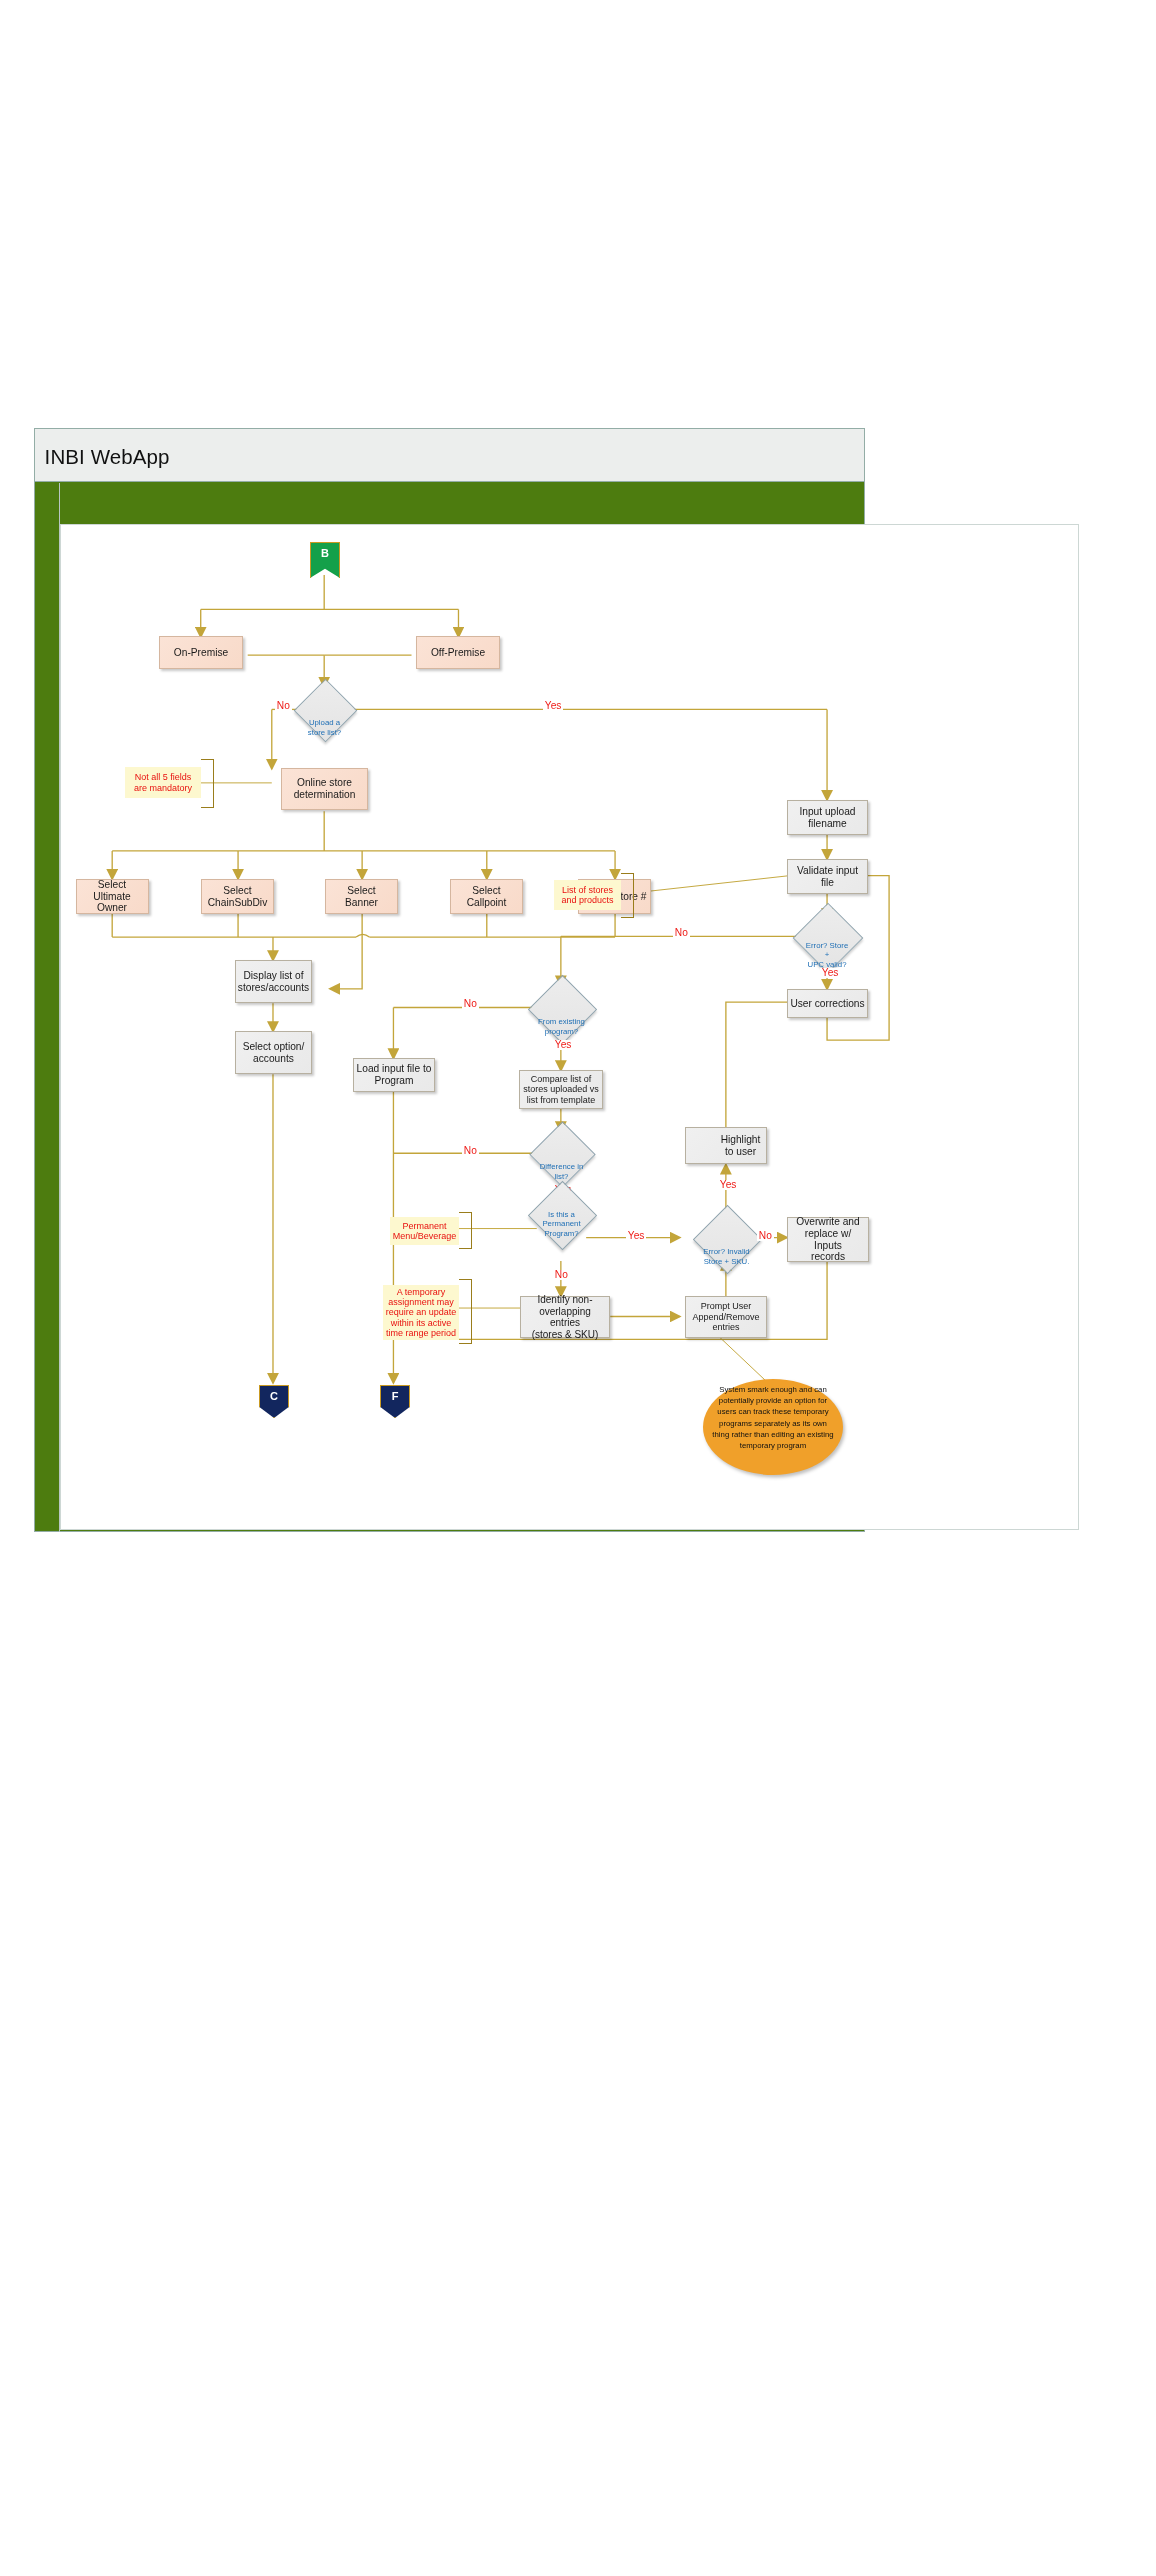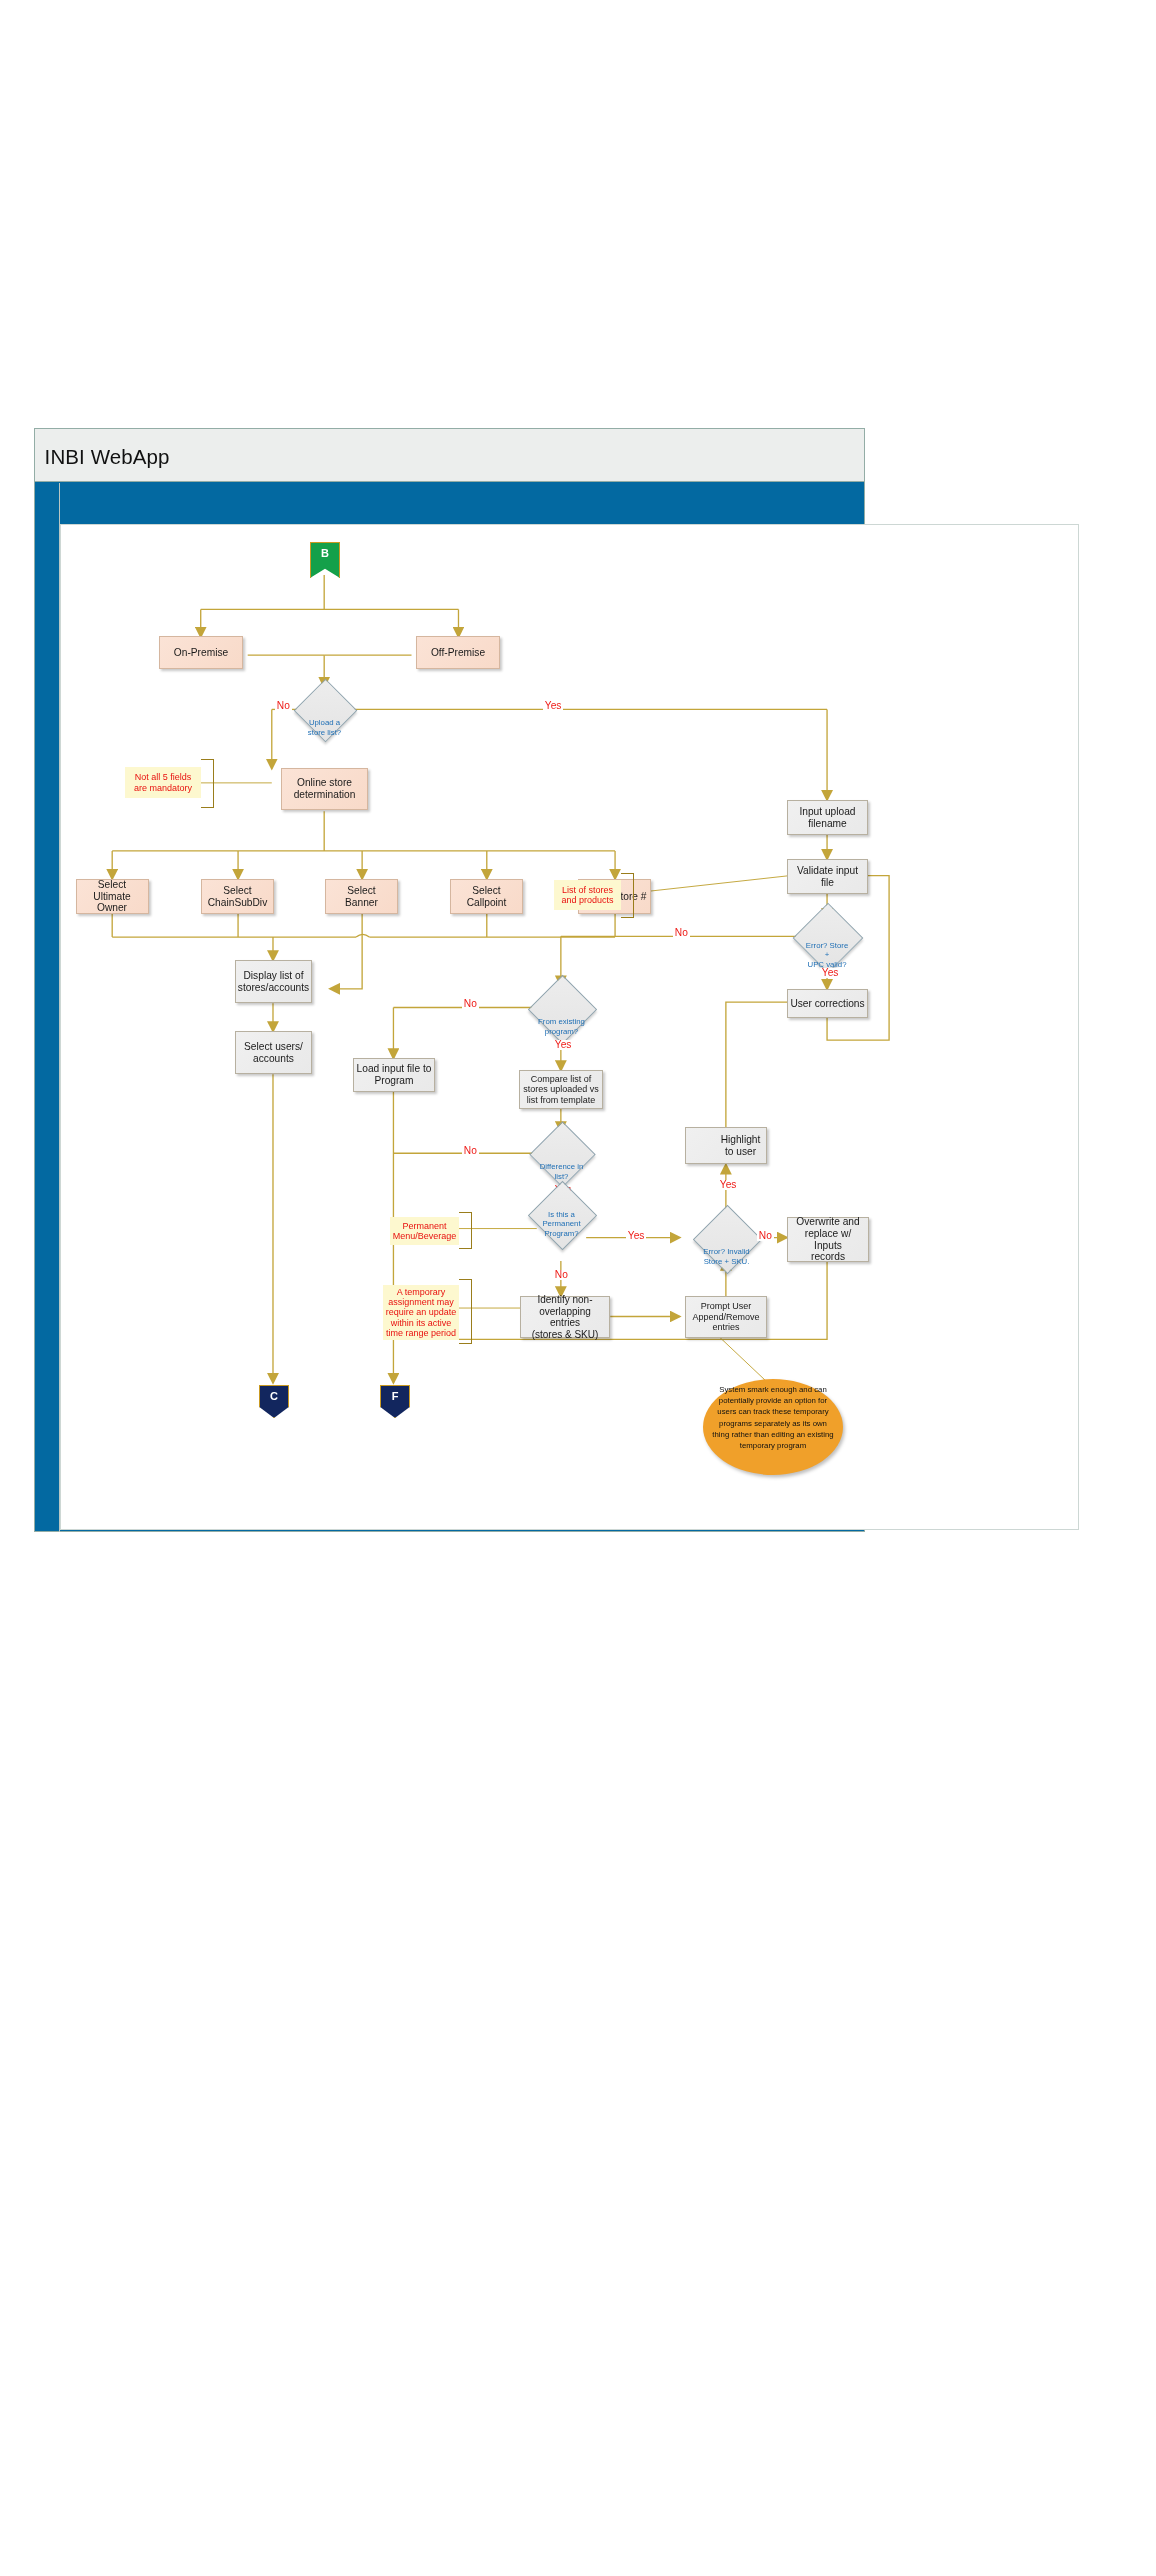--- a/index.html
+++ b/index.html
@@ -1,21 +1,21 @@
 <!DOCTYPE html>
 <html style="font-size:9.6px"><head>
 <meta charset="utf-8">
 <style>
   html,body{margin:0;padding:0;background:#ffffff;}
   body{width:1157px;height:2576px;position:relative;font-family:"Liberation Sans",sans-serif;}
 
   
   #app-window{
     position:absolute; left:34px; top:428px; width:831px; height:1104px;
-    border:1.2px solid #93ada6; background:#0369a1;
+    border:1.2px solid #93ada6; background:#4d7c0f;
     box-sizing:border-box;
   }
   #app-titlebar{
     position:absolute; left:0; top:0; width:100%; height:53px;
     background:#eceeed; border-bottom:1.2px solid #93ada6; box-sizing:border-box;
   }
   #app-title{
     position:absolute; left:9.6px; top:15.7px; font-size:20.5px; color:#111; letter-spacing:0.1px;
   }
   #page-panel{
@@ -283,21 +283,21 @@
 
       <div class="node proc" style="left:174px;top:435px;width:77px;height:43px;">
         <span class="lbl">
           <span>Display list of</span><br>
           <span>stores/accounts</span>
         </span>
       </div>
 
       <div class="node proc" style="left:174px;top:506px;width:77px;height:43px;">
         <span class="lbl">
-          <span>Select users/</span><br>
+          <span>Select option/</span><br>
           <span>accounts</span>
         </span>
       </div>
 
       <div class="node proc" style="left:726px;top:275px;width:81px;height:35px;">
         <span class="lbl">
           <span>Input upload</span><br>
           <span>filename</span>
         </span>
       </div>

